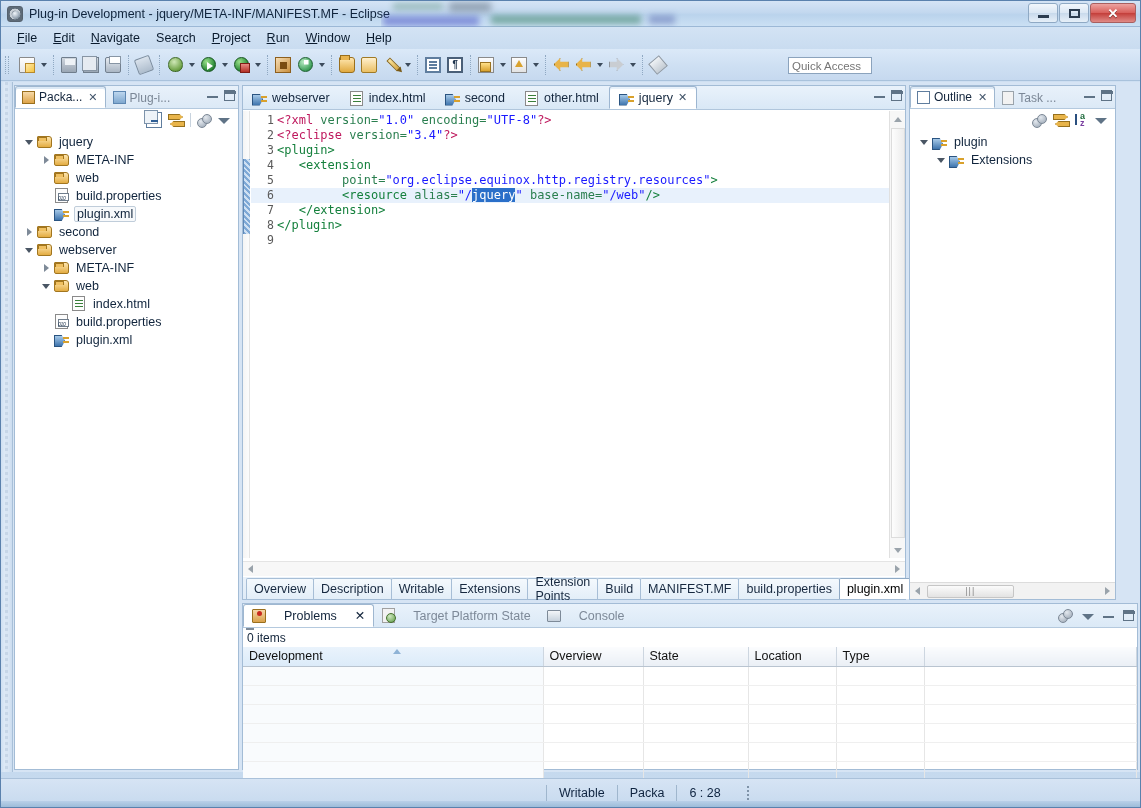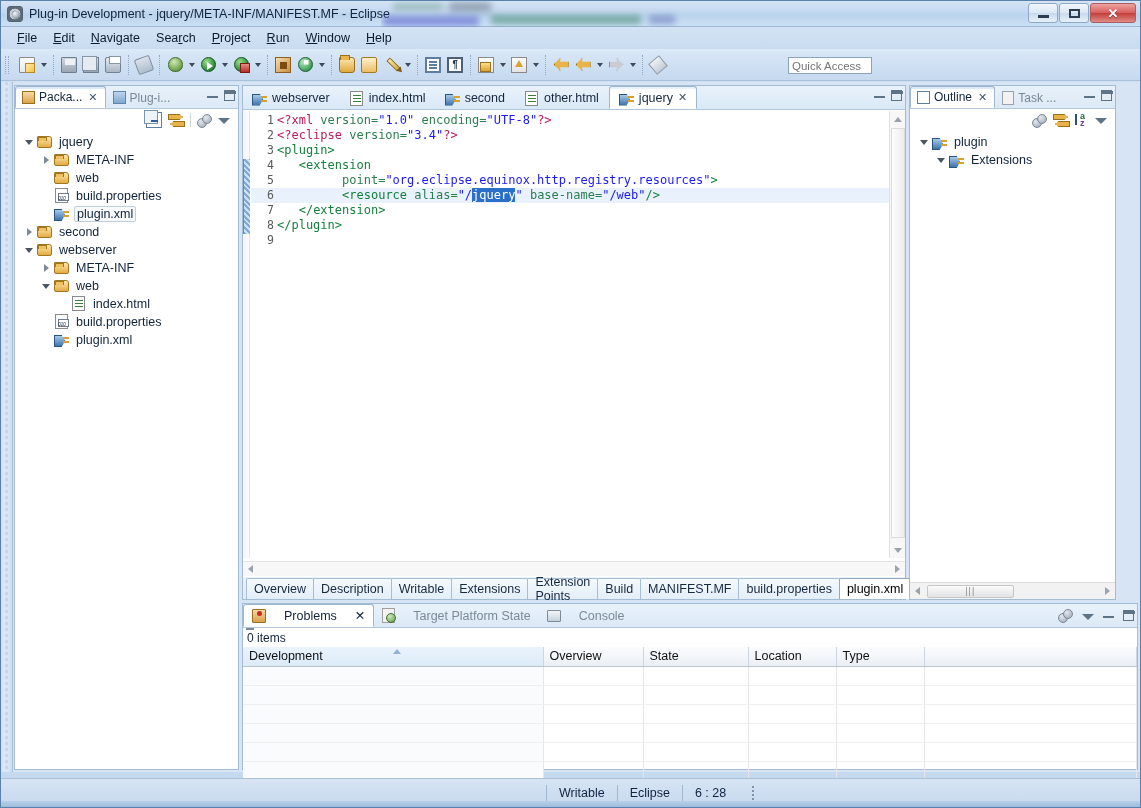--- a/index.html
+++ b/index.html
@@ -938,20 +938,20 @@
           </tbody>
       </table>
     </div>
   </div>
 
   <div class="statusbar">
     <div style="width:545px"></div>
     <div class="sb-sep"></div>
     <div class="sb-cell">Writable</div>
     <div class="sb-sep"></div>
-    <div class="sb-cell">Eclipse</div>
+    <div class="sb-cell">Packa</div>
     <div class="sb-sep"></div>
     <div class="sb-cell">6 : 28</div>
     <div class="sb-grip"></div>
   </div>
   <div class="bottom-strip"></div>
 
 </div>
 
 </body></html>

